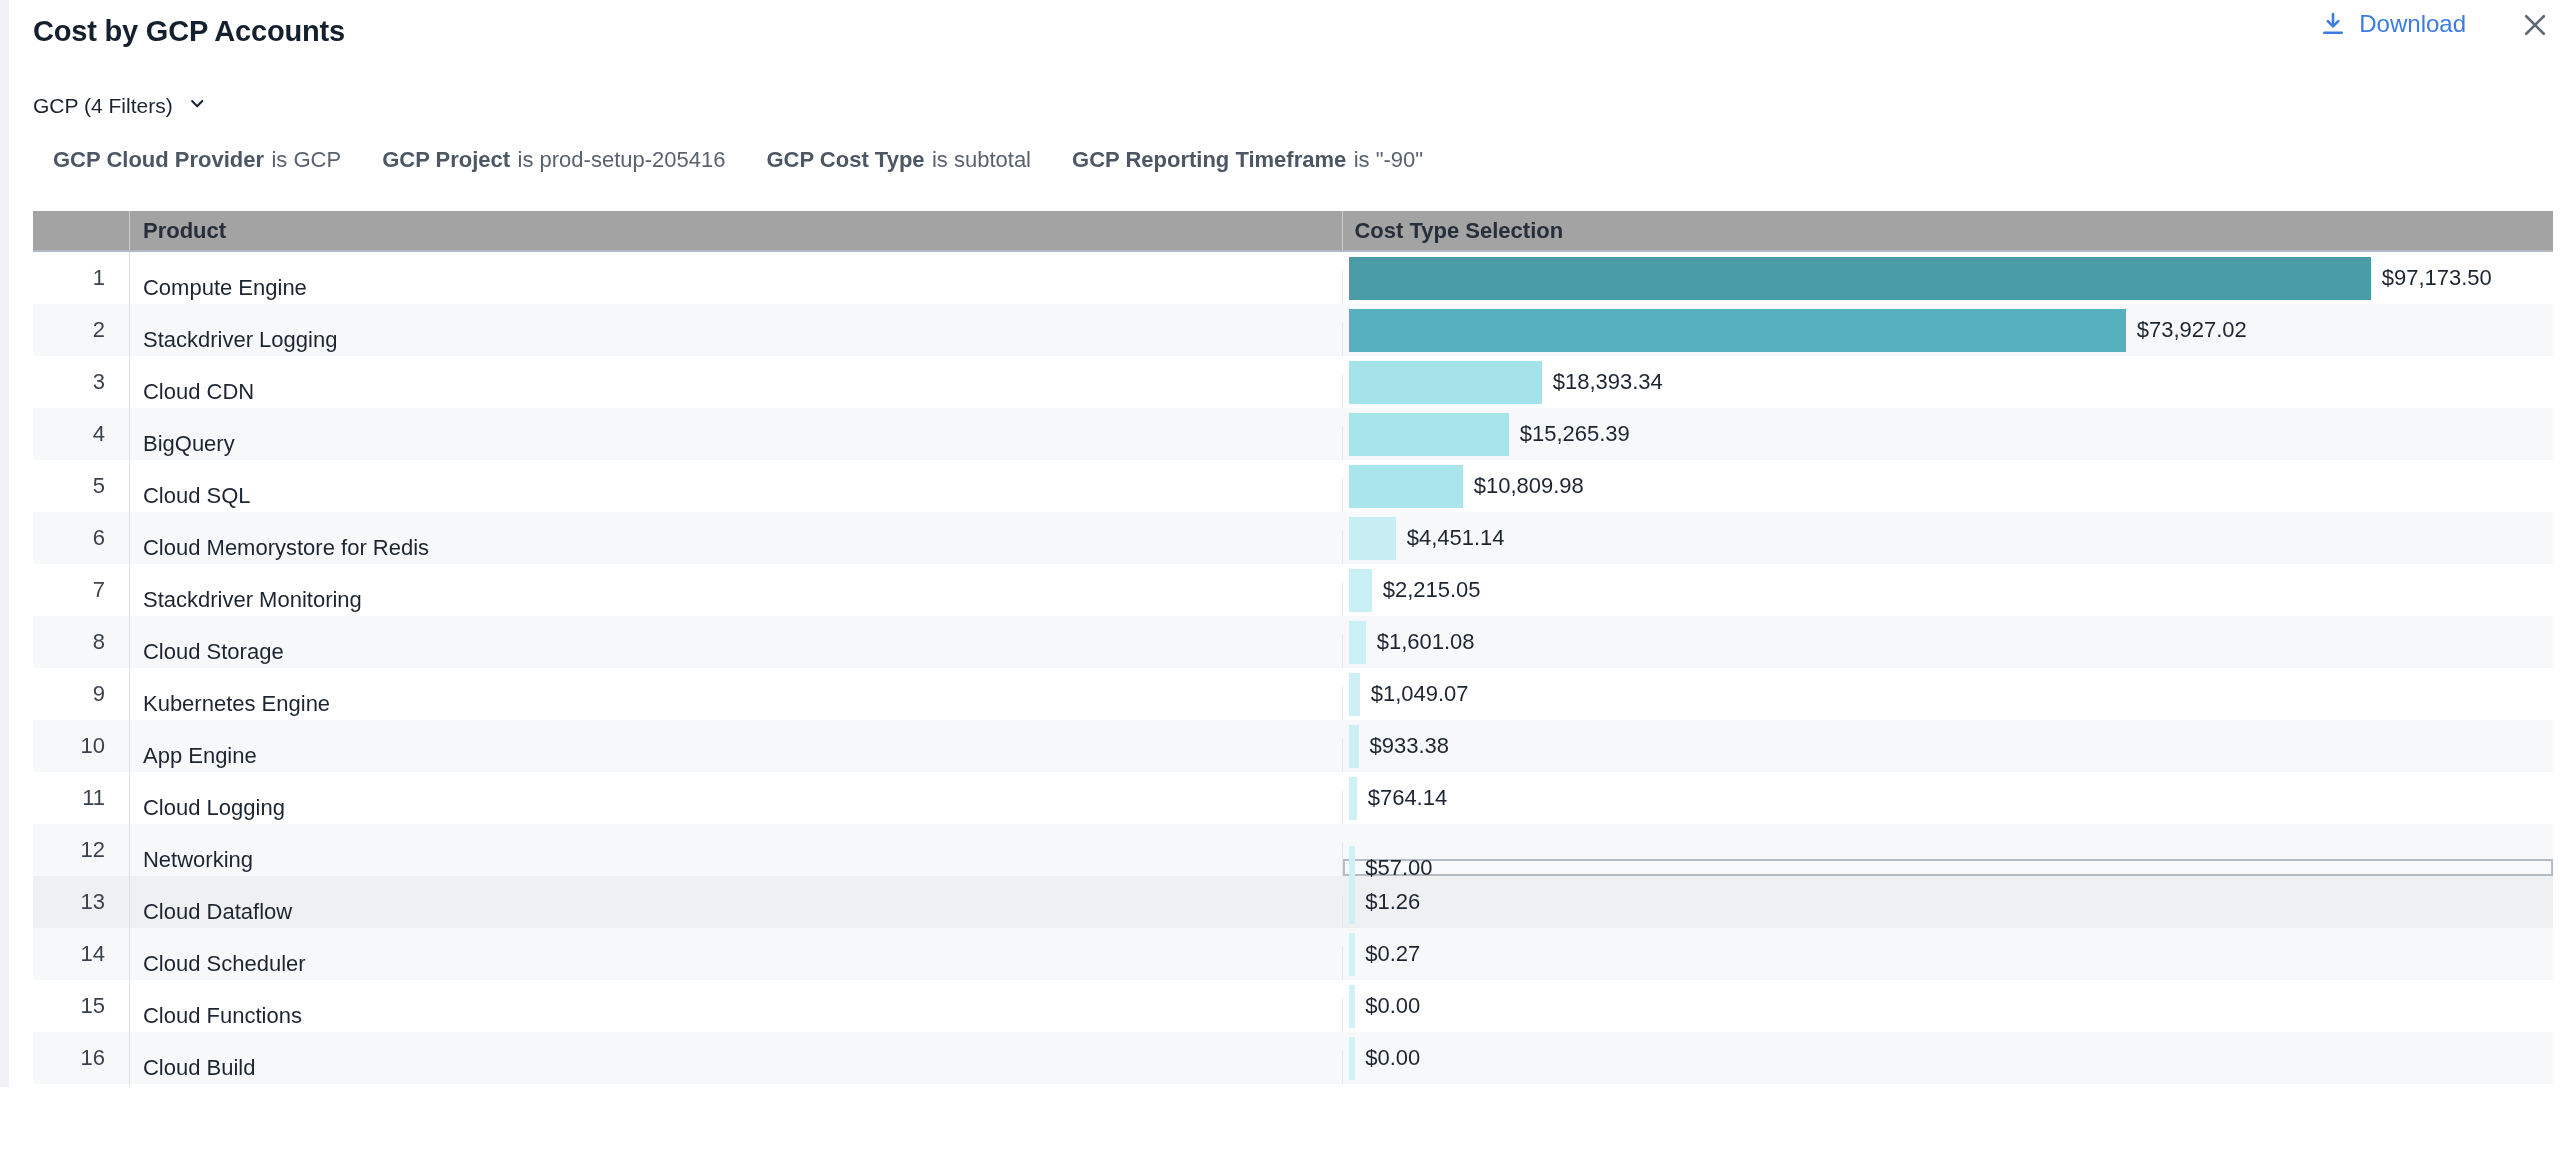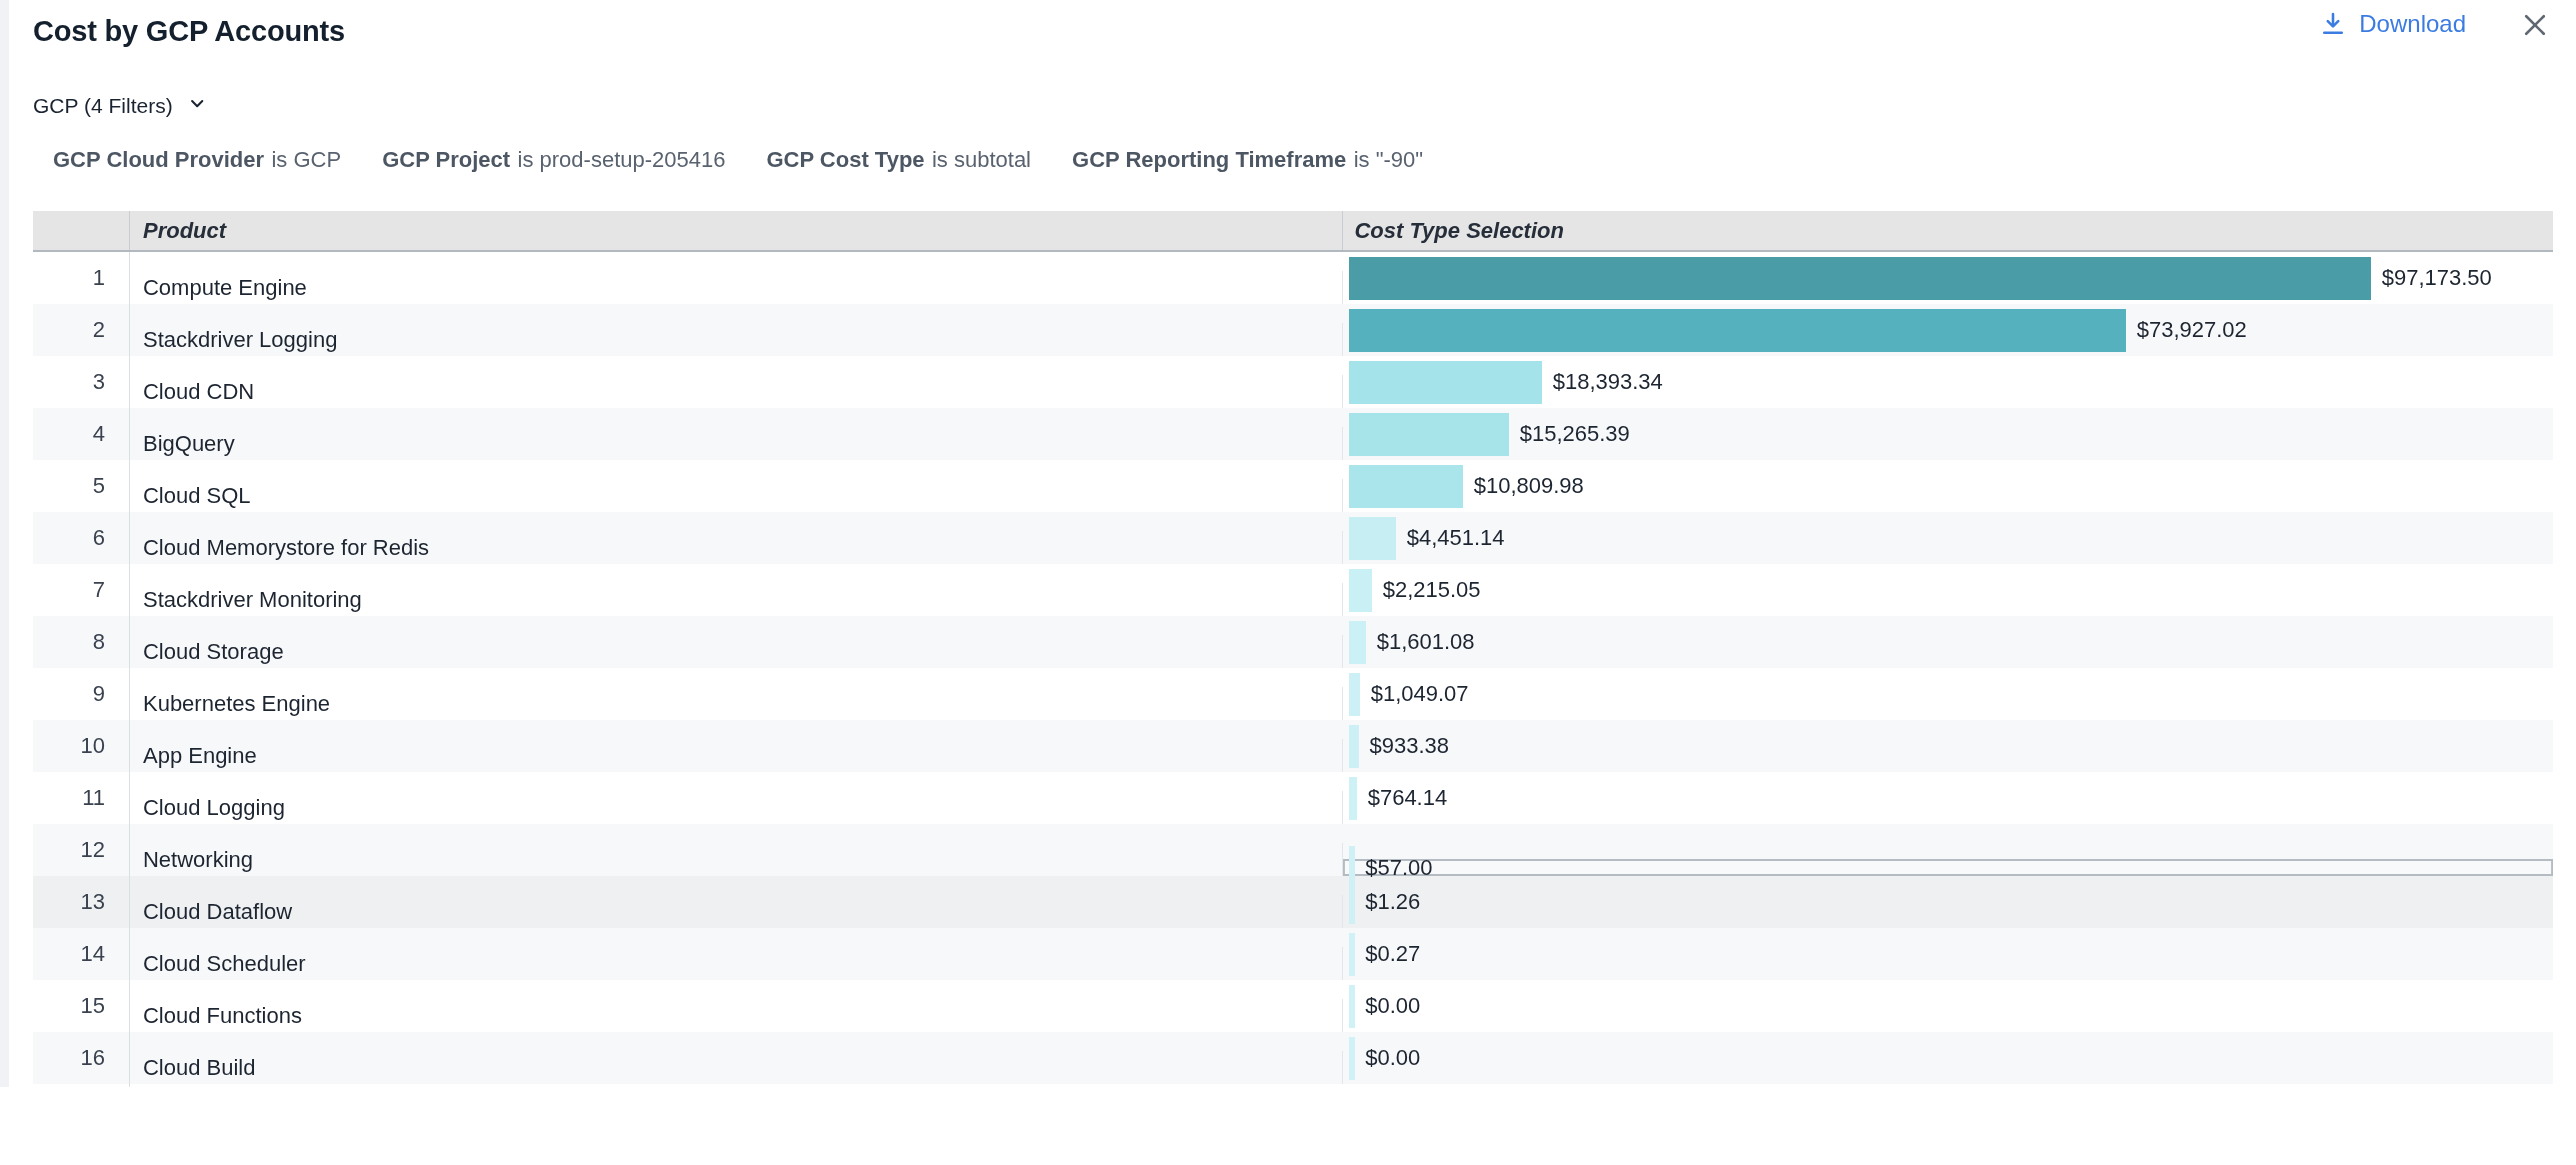--- a/index.html
+++ b/index.html
@@ -22,21 +22,21 @@
   
   .filter-summary { position:absolute; left:33px; top:93px; display:flex; align-items:center; gap:14px;
     font-size:21px; font-weight:400; color:#1a2330; cursor:pointer; }
   .filter-chips { position:absolute; left:33px; top:147px; display:flex; gap:41px;
     font-size:22px; color:#59626f; white-space:nowrap;margin-left:20px; }
   .chip-field { font-weight:600; color:#4d5764; margin-right:7.4px; }
   .chip-relation { font-weight:400; color:#59626f; }
 
   
   .cost-table { position:absolute; left:33px; top:211px; width:2520px; }
-  .thead { display:flex; height:41px; background:#e5e5e5; border-bottom:2.8px solid #b2b8bf;font-style:italic; }
+  .thead { display:flex; height:41px; background:#a3a3a3; border-bottom:2.8px solid #b2b8bf; }
   .th { display:flex; align-items:center; font-size:22px; font-weight:700; color:#262e3a; }
   .th-index { width:97px; border-right:0.9px solid #c9ccd1; }
   .th-product { width:1214px; padding-left:13px; border-right:0.9px solid #c9ccd1; }
   .th-value { width:1210px; padding-left:11px; }
 
   .row { display:flex; height:52px; background:#ffffff; }
   .row.even { background:#f7f8fa; }
   .row.hovered { background:#eef0f2; }
   .cell-index { width:97px; display:flex; align-items:center; justify-content:flex-end;
     padding-right:24px; font-size:22px; color:#3a424f; border-right:0.9px solid #dcdfe2; }

